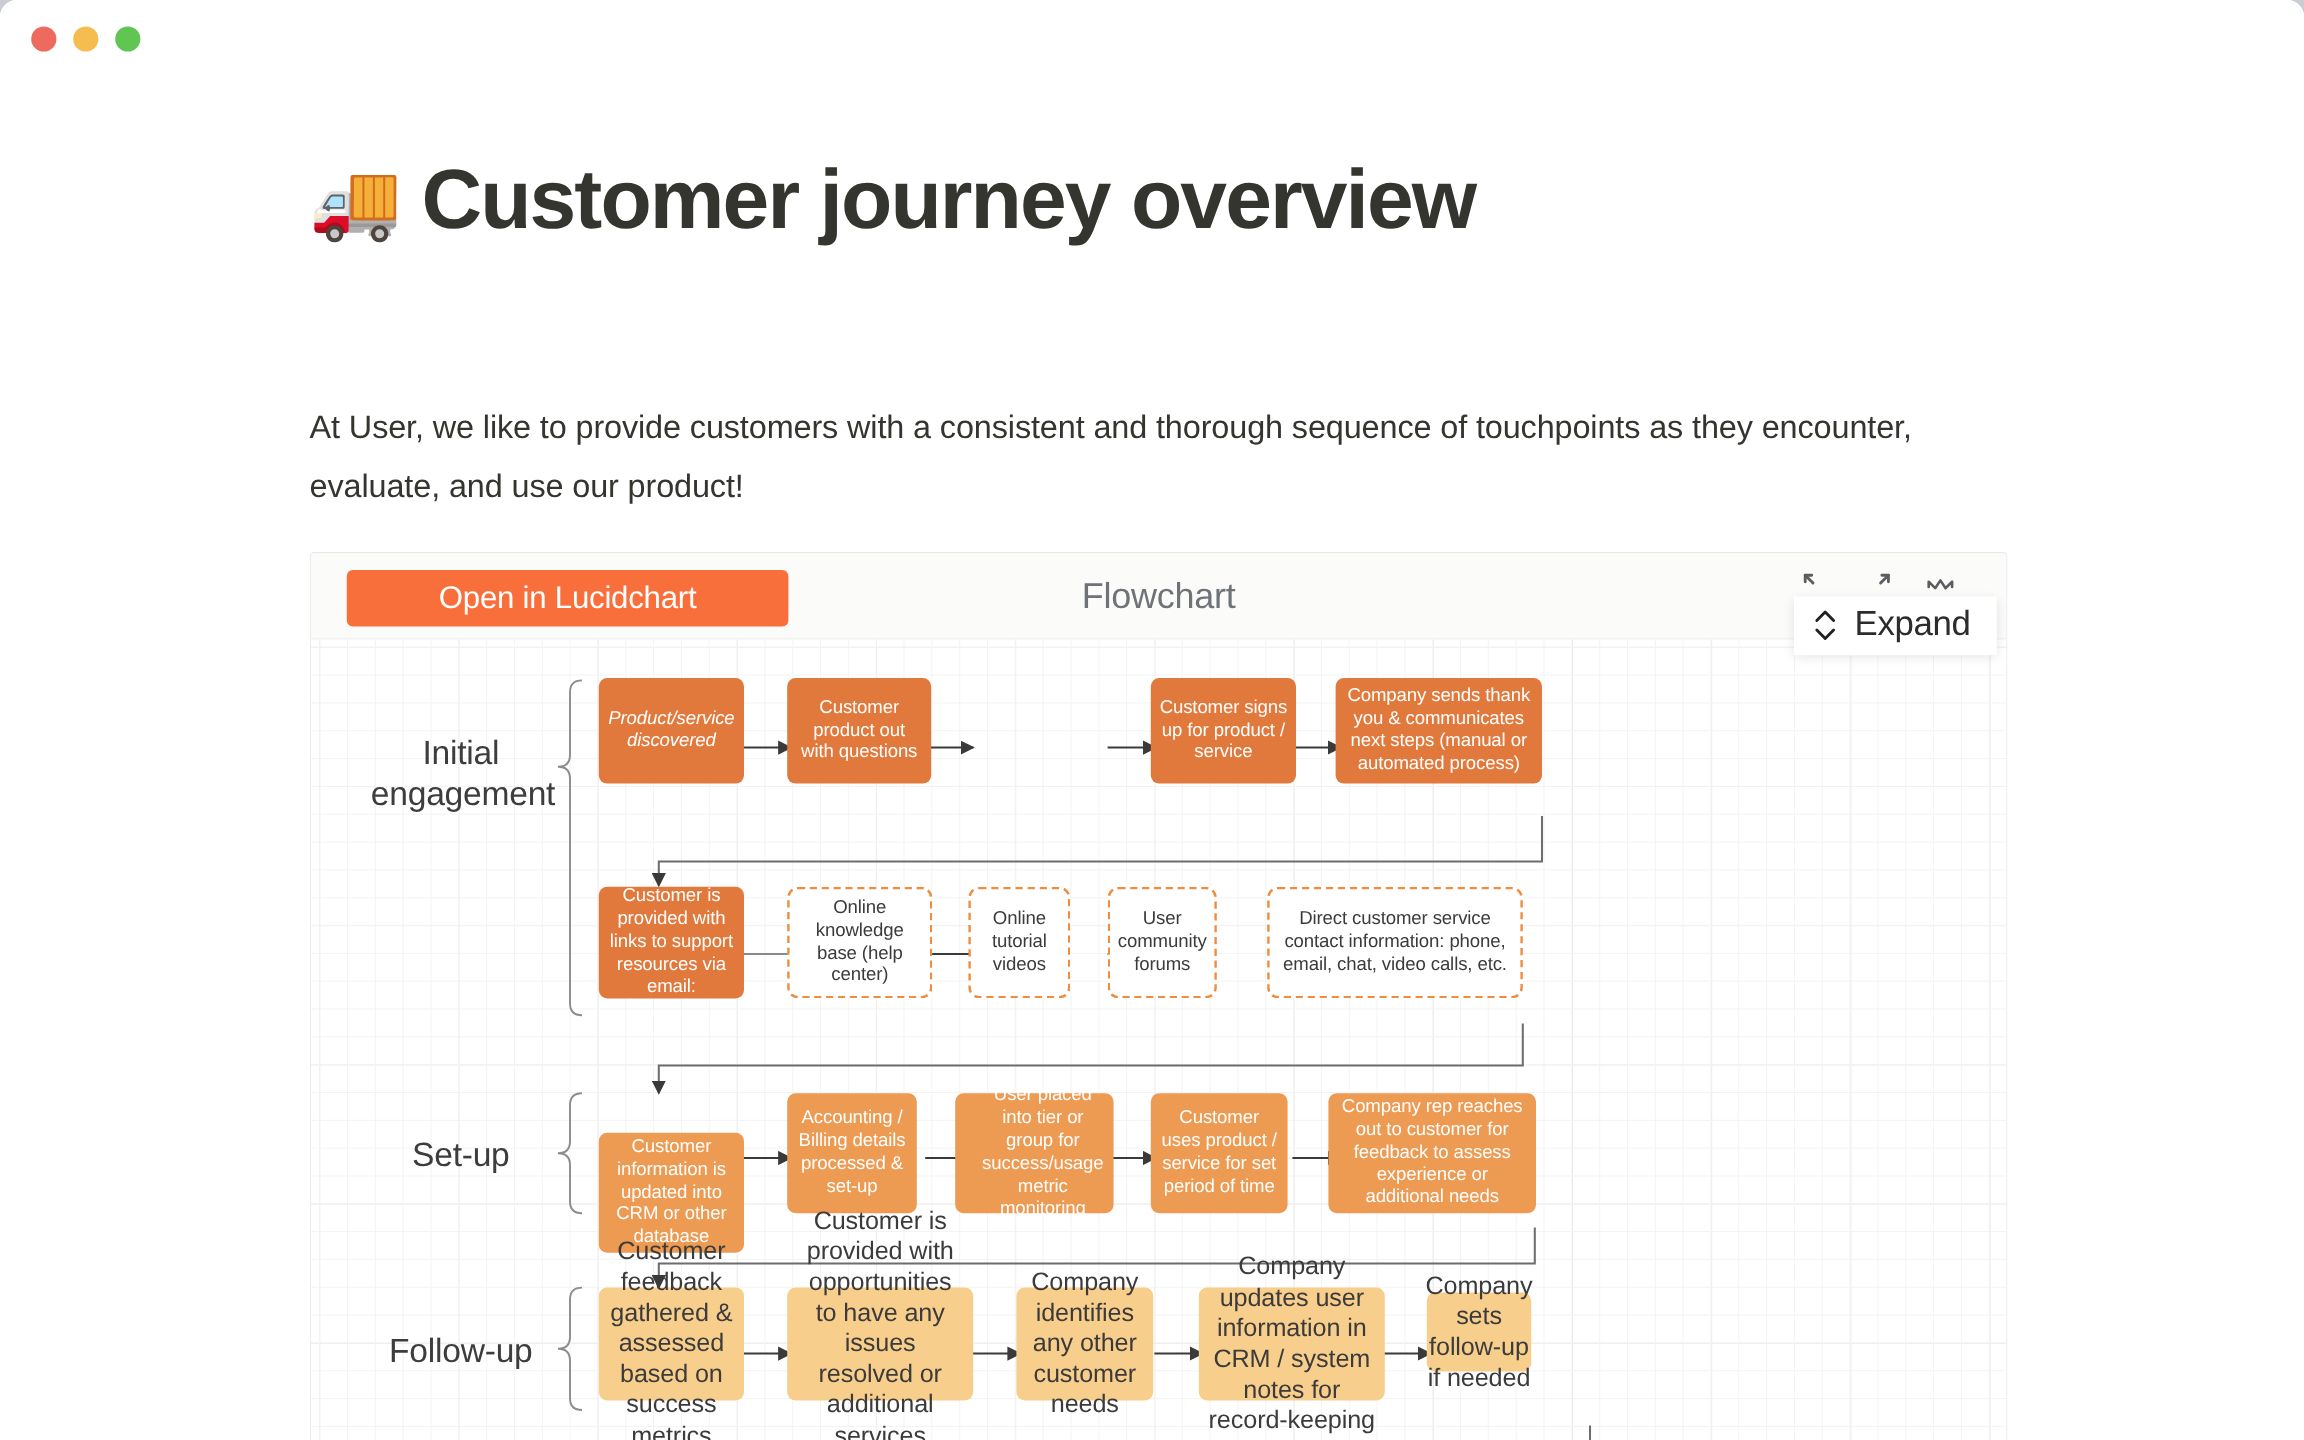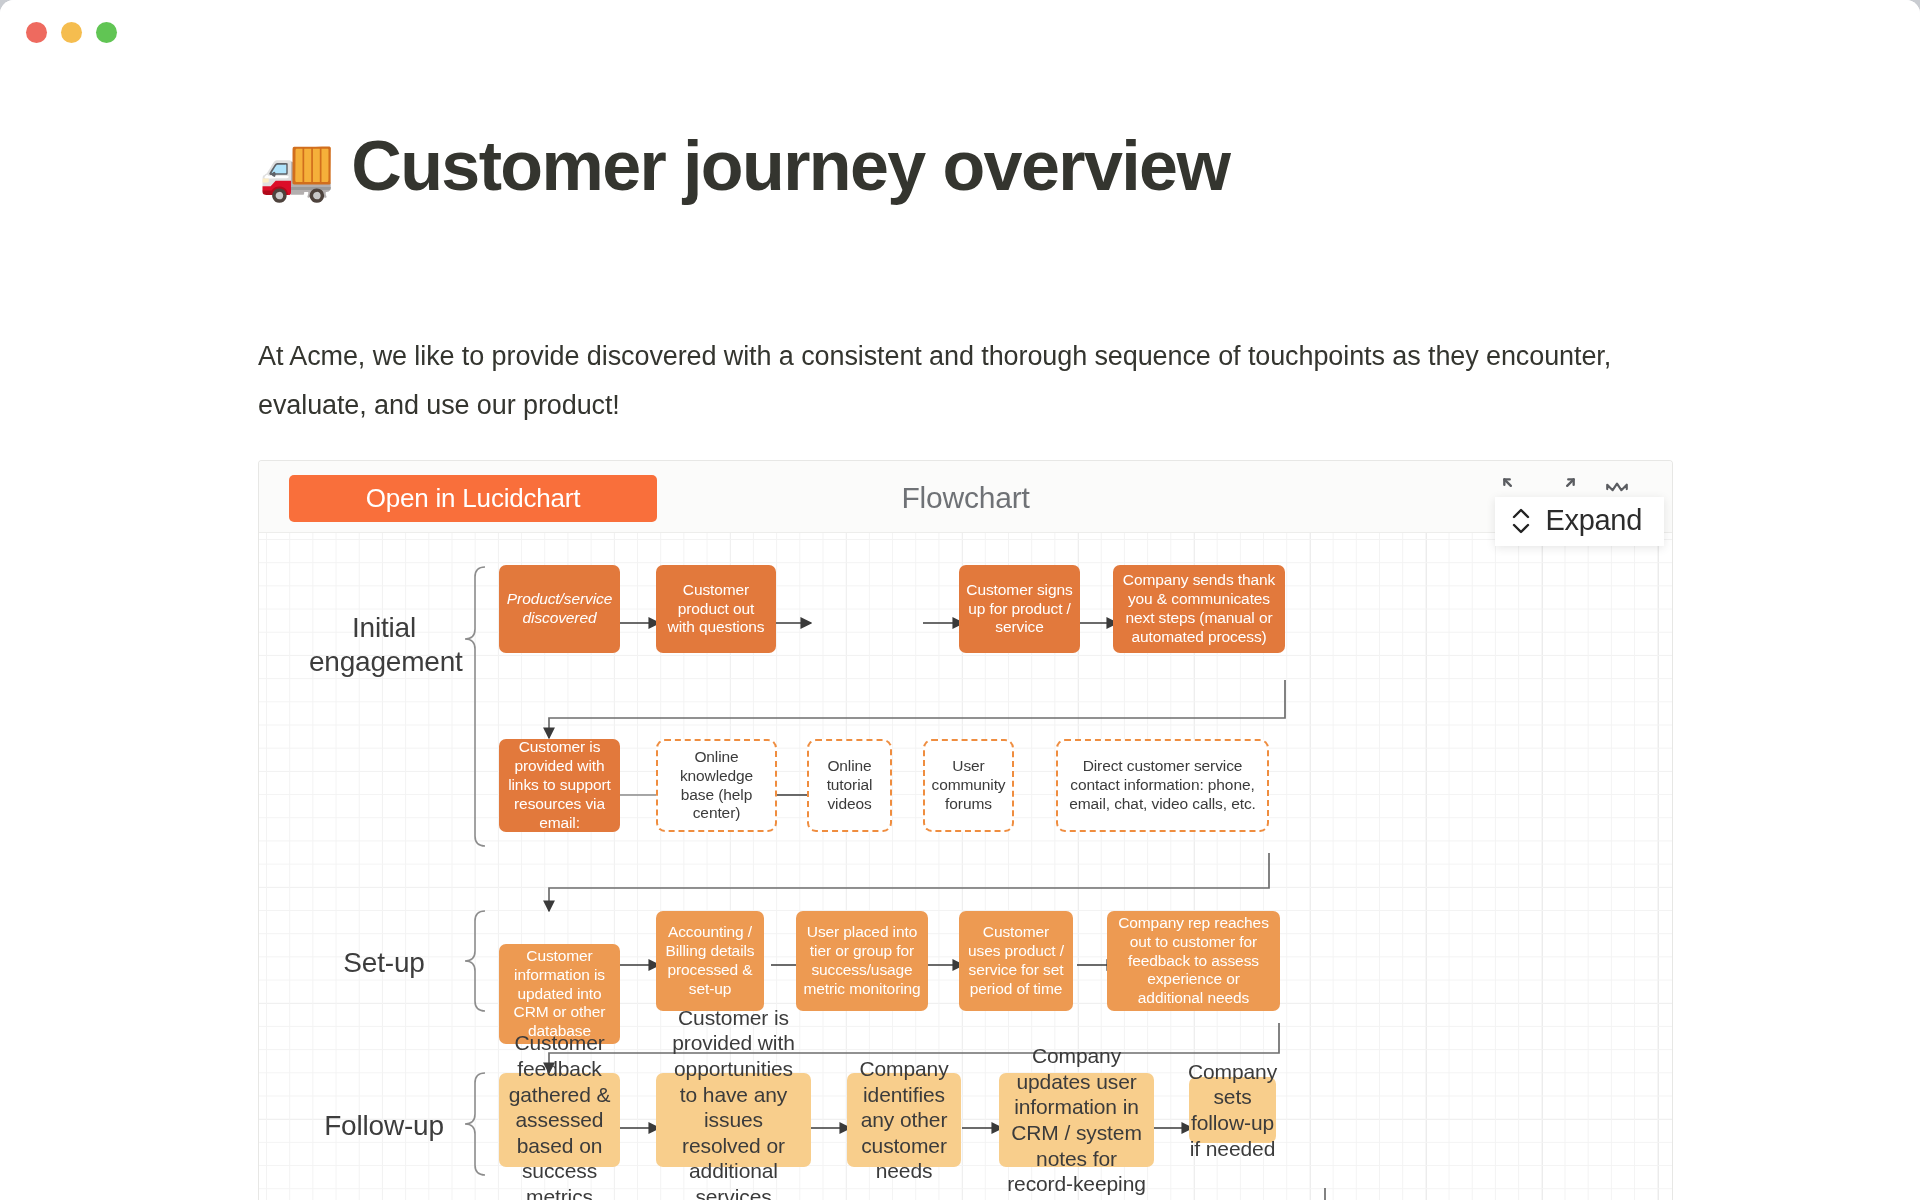--- a/index.html
+++ b/index.html
@@ -229,21 +229,21 @@
     <div class="dot dot-maximize"></div>
   </div>
 
   <div class="doc">
 
     <div class="page-title">
       <span class="title-emoji">🚚</span>
       <span class="title-text">Customer journey overview</span>
     </div>
 
-    <div class="page-subtitle">At Acme, we like to provide discovered with a consistent and thorough sequence of touchpoints as they encounter, evaluate, and use our product!</div>
+    <div class="page-subtitle">At User, we like to provide customers with a consistent and thorough sequence of touchpoints as they encounter, evaluate, and use our product!</div>
 
     <div class="embed">
 
       <div class="embed-toolbar">
         <button class="open-btn">Open in Lucidchart</button>
         <div class="embed-title">Flowchart</div>
 
         <div class="tb-icons">
           <span class="tb-icon">
             <svg viewBox="0 0 24 24" fill="none" stroke="currentColor" stroke-width="2.2" stroke-linecap="round" stroke-linejoin="round">
@@ -338,21 +338,21 @@
         <div class="node node-dark" style="left:854px; top:32px; width:172px; height:88px;">Company sends thank you &amp; communicates next steps (manual or automated process)</div>
 
         <div class="node node-dark" style="left:240px; top:206px; width:121px; height:93px;">Customer is provided with links to support resources via email:</div>
         <div class="node node-dashed" style="left:397px; top:206px; width:121px; height:93px;">Online knowledge base (help center)</div>
         <div class="node node-dashed" style="left:548px; top:206px; width:85px; height:93px;">Online tutorial videos</div>
         <div class="node node-dashed" style="left:664px; top:206px; width:91px; height:93px;">User community forums</div>
         <div class="node node-dashed" style="left:797px; top:206px; width:213px; height:93px;">Direct customer service contact information: phone, email, chat, video calls, etc.</div>
 
         <div class="node node-mid" style="left:240px; top:378px; width:121px; height:100px;margin-top:33px;">Customer information is updated into CRM or other database</div>
         <div class="node node-mid" style="left:397px; top:378px; width:108px; height:100px;">Accounting / Billing details processed &amp; set-up</div>
-        <div class="node node-mid" style="left:537px; top:378px; width:132px; height:100px;">User placed into tier or group for success/usage metric monitoring</div>
+        <div class="node node-mid" style="left:537px; top:378px; width:132px; height:100px;padding-left:21px;">User placed into tier or group for success/usage metric monitoring</div>
         <div class="node node-mid" style="left:700px; top:378px; width:114px; height:100px;">Customer uses product / service for set period of time</div>
         <div class="node node-mid" style="left:848px; top:378px; width:173px; height:100px;">Company rep reaches out to customer for feedback to assess experience or additional needs</div>
 
         <div class="node node-light" style="left:240px; top:540px; width:121px; height:94px;">Customer feedback gathered &amp; assessed based on success metrics</div>
         <div class="node node-light" style="left:397px; top:540px; width:155px; height:94px;">Customer is provided with opportunities to have any issues resolved or additional services offered</div>
         <div class="node node-light" style="left:588px; top:540px; width:114px; height:94px;">Company identifies any other customer needs</div>
         <div class="node node-light" style="left:740px; top:540px; width:155px; height:94px;">Company updates user information in CRM / system notes for record-keeping</div>
         <div class="node node-light" style="left:930px; top:544px; width:87px; height:66px;">Company sets follow-up if needed</div>
 
       </div>

